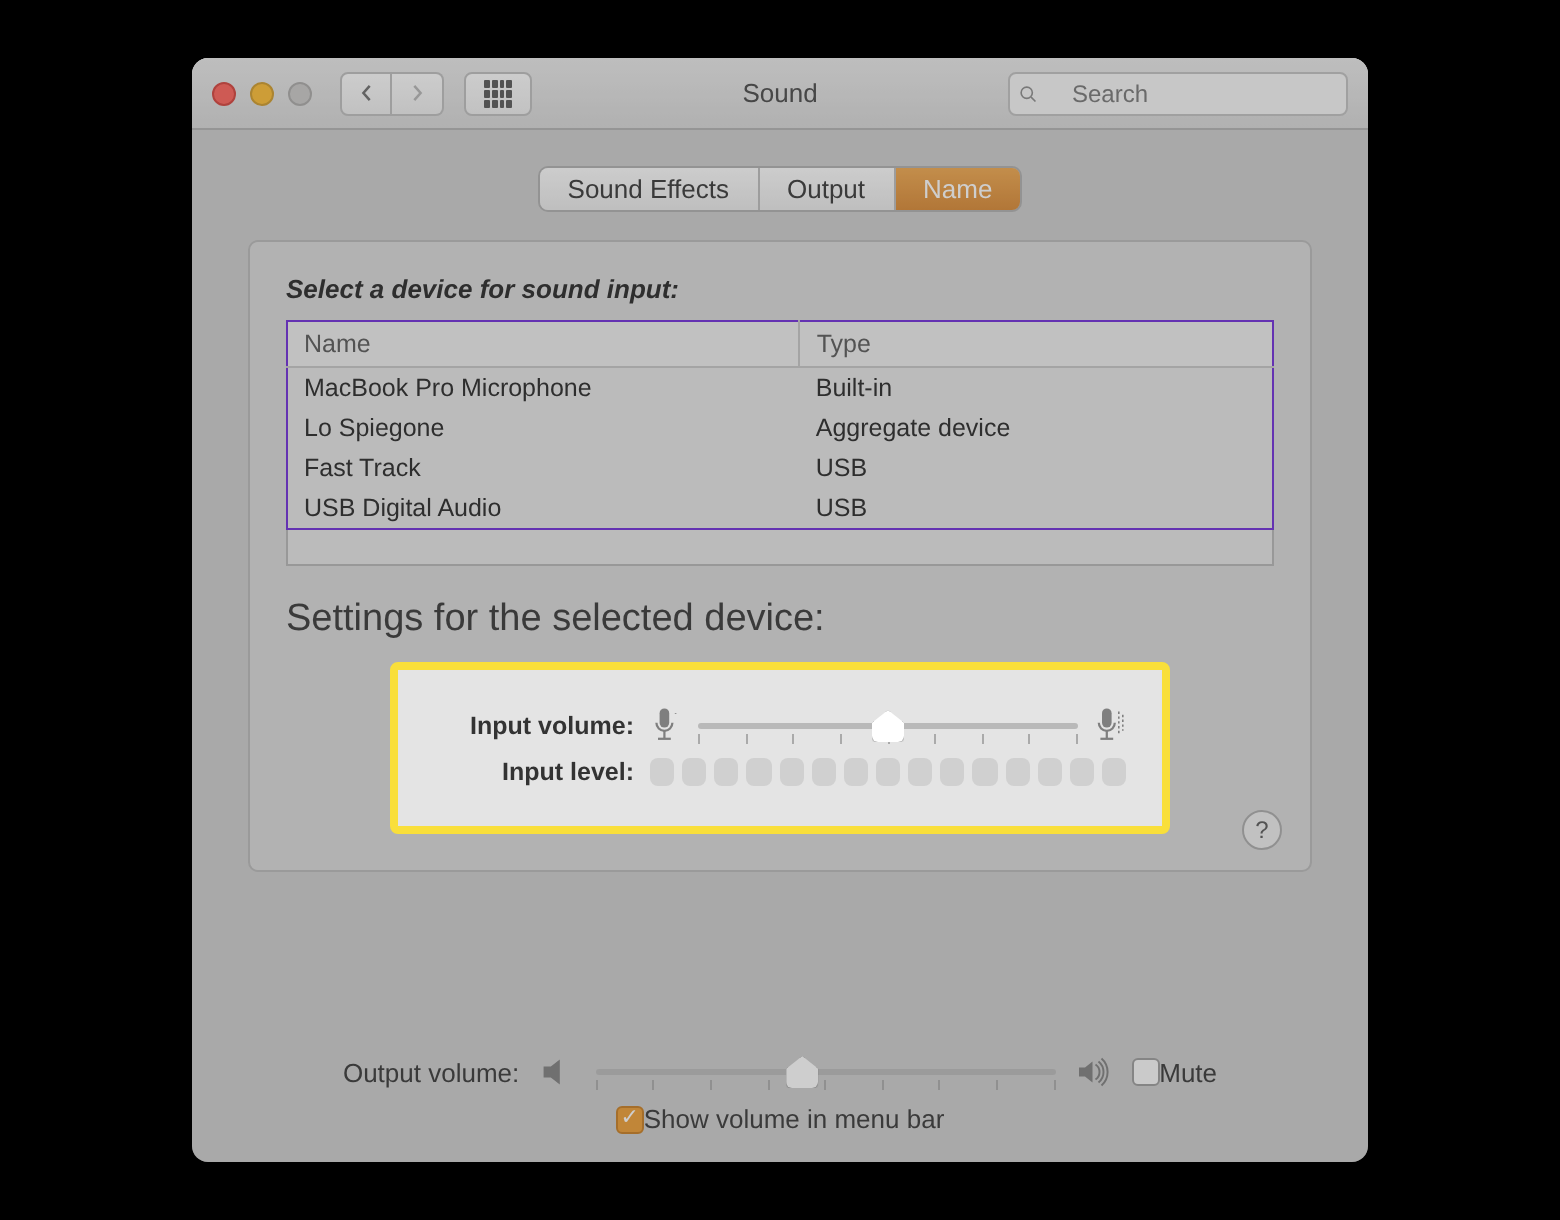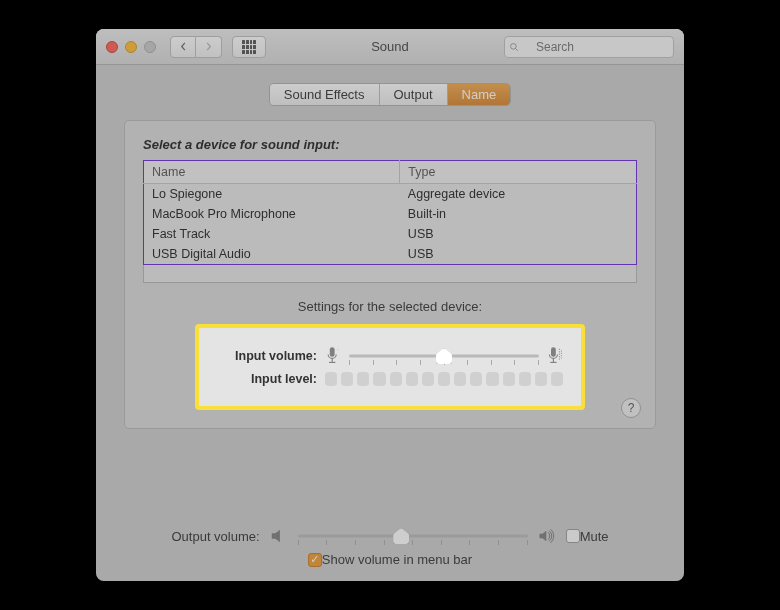--- a/index.html
+++ b/index.html
@@ -71,21 +71,21 @@
   }
   .panel .section-title{font-size:13px;font-weight:600;color:#222;margin-bottom:8px;font-style:italic;}
   table.devices{width:100%;border-collapse:collapse;border:1px solid #6d28d9;font-size:12.5px;background:#eab308;}
   table.devices th{background:#eeeeee;text-align:left;font-weight:400;color:#555;padding:4px 8px;border-bottom:1px solid #c5c5c5;border-right:1px solid #c5c5c5;}
   table.devices th:last-child{border-right:none;}
   table.devices td{padding:3px 8px;color:#222;}
   table.devices tbody{background:#e5e5e5;}
   table.devices tr.sel td{background:#1f5fd6;color:#fff;}
   .afterpad{height:18px;background:#e5e5e5;border:1px solid #b5b5b5;border-top:none;}
 
-  .subhead{font-size:13px;color:#333;margin-top:16px;margin-bottom:10px;text-align:center;}
+  .subhead{font-size:19px;color:#333;margin-top:16px;margin-bottom:10px;}
 
   .highlight {
     border:4px solid #f9df3a; border-radius:4px;
     background:#e4e4e4; padding:12px 18px 14px;
     width:390px; margin:0 auto; position:relative; z-index:10;font-weight:bold;
   }
   .row{display:flex;align-items:center;margin:6px 0;}
   .row .lbl{width:100px;text-align:right;font-size:12.5px;color:#333;margin-right:8px;}
   .sliderzone{flex:1;display:flex;align-items:center;gap:8px;}
   .track{flex:1;height:14px;position:relative;display:flex;align-items:center;}
@@ -182,26 +182,26 @@
 
       <table class="devices">
         <thead>
           <tr>
             <th style="width:52%">Name</th>
             <th>Type</th>
           </tr>
         </thead>
         <tbody id="devbody">
             <tr>
+              <td>MacBook Pro Microphone</td>
+              <td>Built-in</td>
+            </tr>
+            <tr>
               <td>Lo Spiegone</td>
               <td>Aggregate device</td>
-            </tr>
-            <tr>
-              <td>MacBook Pro Microphone</td>
-              <td>Built-in</td>
             </tr>
             <tr>
               <td>Fast Track</td>
               <td>USB</td>
             </tr>
             <tr>
               <td>USB Digital Audio</td>
               <td>USB</td>
             </tr>
           </tbody>

